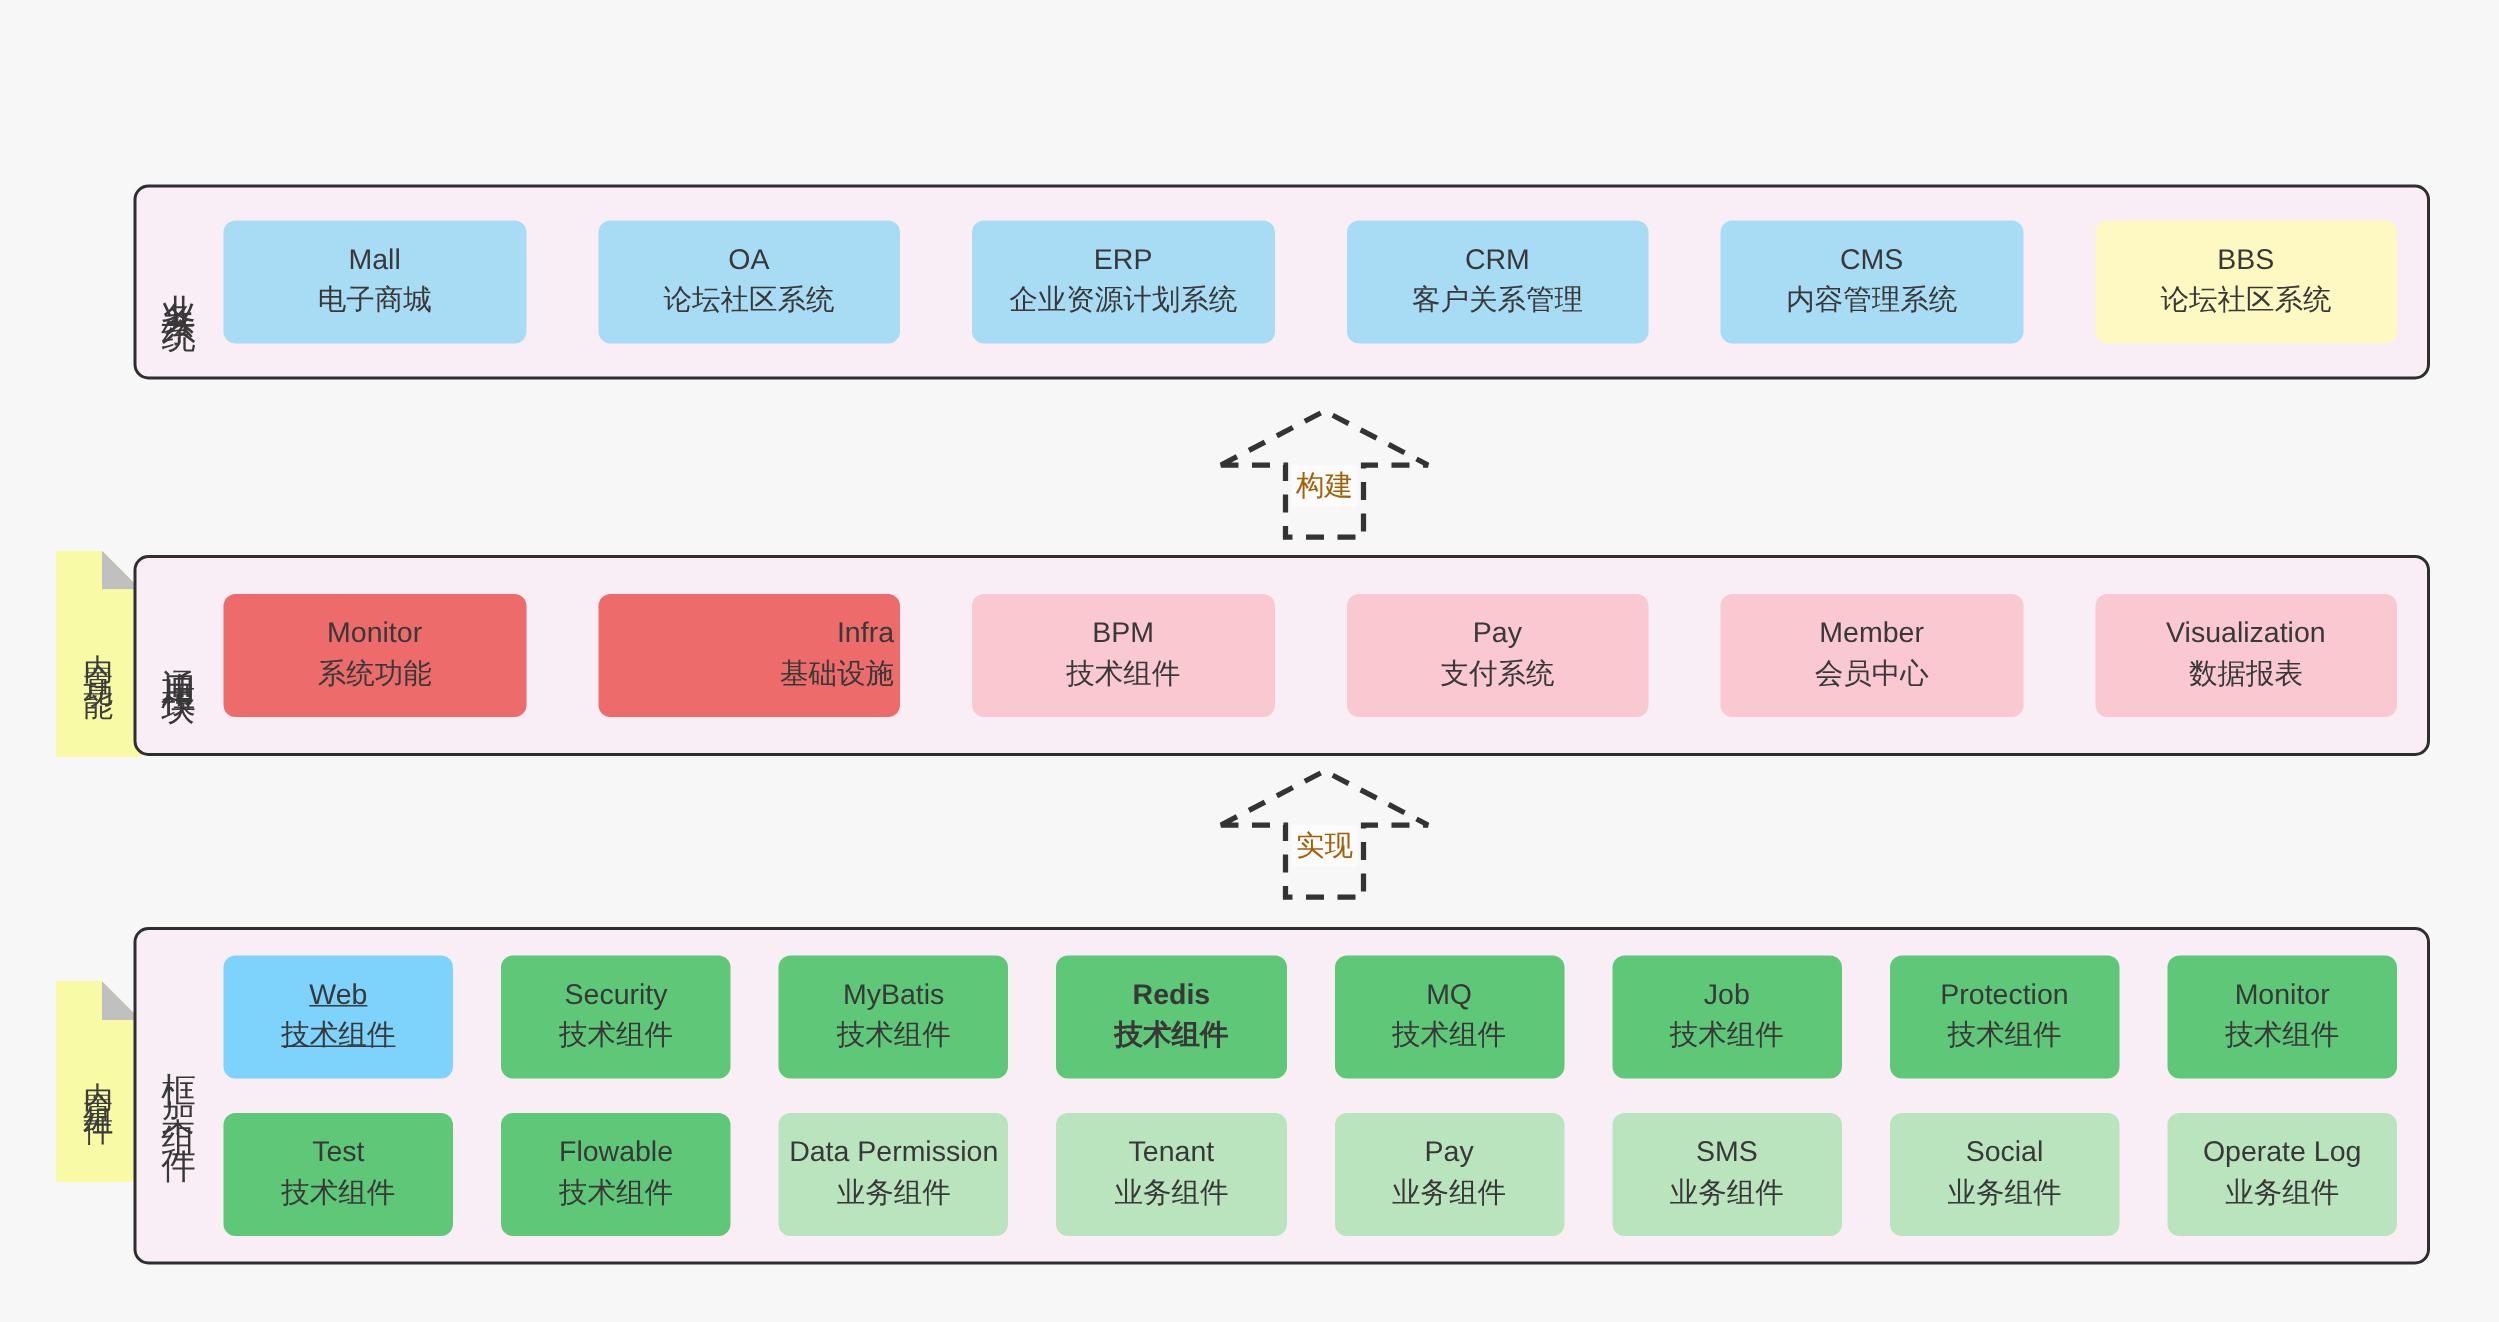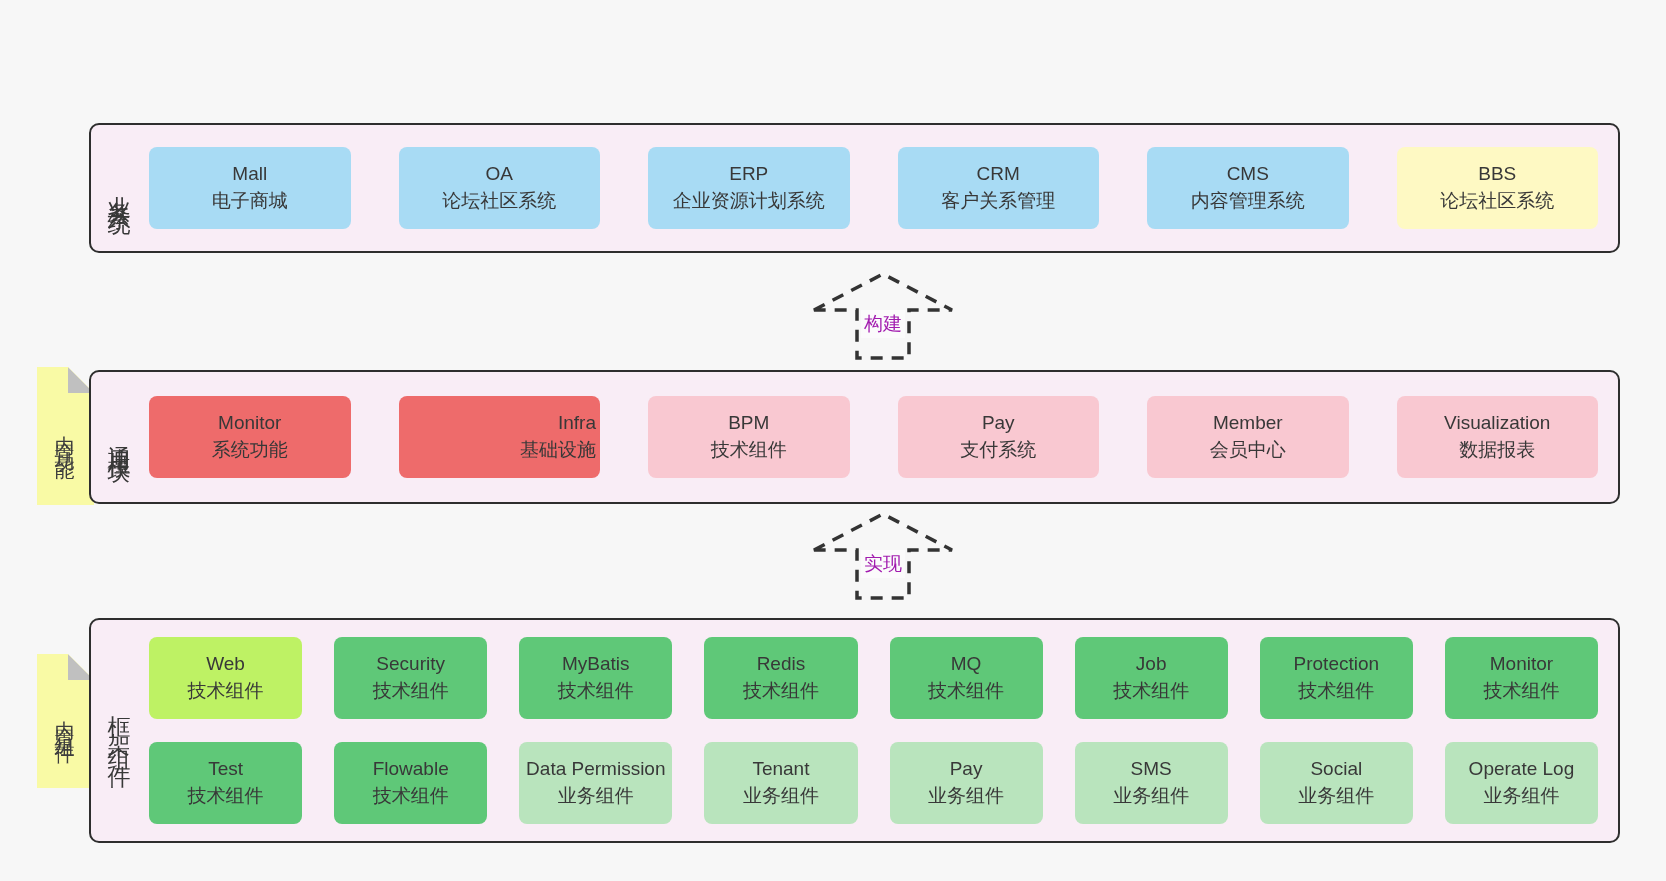--- a/index.html
+++ b/index.html
@@ -70,21 +70,21 @@
   }
 
   
   .arrow{position:absolute;width:150px;height:92px;z-index:3;}
   .arrow-0{left:808px;top:270px;}
   .arrow-1{left:808px;top:510px;}
   .arrow svg{position:absolute;left:0;top:0;}
   .arrow-label{
     position:absolute;left:50%;top:40px;transform:translateX(-50%);
     background:#fbfbfb;padding:1px 3px;
-    font-size:19px;color:#a21caf;white-space:nowrap;
+    font-size:19px;color:#a16207;white-space:nowrap;
   }
 </style>
 </head>
 <body>
 
 <div class="stage">
 
   <div class="tab tab-1">
     <span class="fold"></span>
     <span>内置功能</span>
@@ -169,33 +169,33 @@
     <svg width="150" height="92" viewBox="0 0 150 92">
       <polygon points="6,40 75,4 144,40 101,40 101,88 49,88 49,40" fill="none" stroke="#333333" stroke-width="3.5" stroke-dasharray="12 9" stroke-linejoin="miter"></polygon>
     </svg>
     <div class="arrow-label">实现</div>
   </div>
 
   <section class="layer layer-2">
     <div class="vlabel ls-lg">框架组件</div>
     <div class="rows">
       <div class="row gap-narrow">
-          <div class="box" style="background: #bef264;">
+          <div class="box" style="background: #7dd3fc; text-decoration: underline;">
             <div class="box-name">Web</div>
             <div class="box-desc">技术组件</div>
           </div>
           <div class="box" style="background: rgb(95, 200, 120);">
             <div class="box-name">Security</div>
             <div class="box-desc">技术组件</div>
           </div>
           <div class="box" style="background: rgb(95, 200, 120);">
             <div class="box-name">MyBatis</div>
             <div class="box-desc">技术组件</div>
           </div>
-          <div class="box" style="background: rgb(95, 200, 120);">
+          <div class="box" style="background: rgb(95, 200, 120); font-weight: bold;">
             <div class="box-name">Redis</div>
             <div class="box-desc">技术组件</div>
           </div>
           <div class="box" style="background: rgb(95, 200, 120);">
             <div class="box-name">MQ</div>
             <div class="box-desc">技术组件</div>
           </div>
           <div class="box" style="background: rgb(95, 200, 120);">
             <div class="box-name">Job</div>
             <div class="box-desc">技术组件</div>

